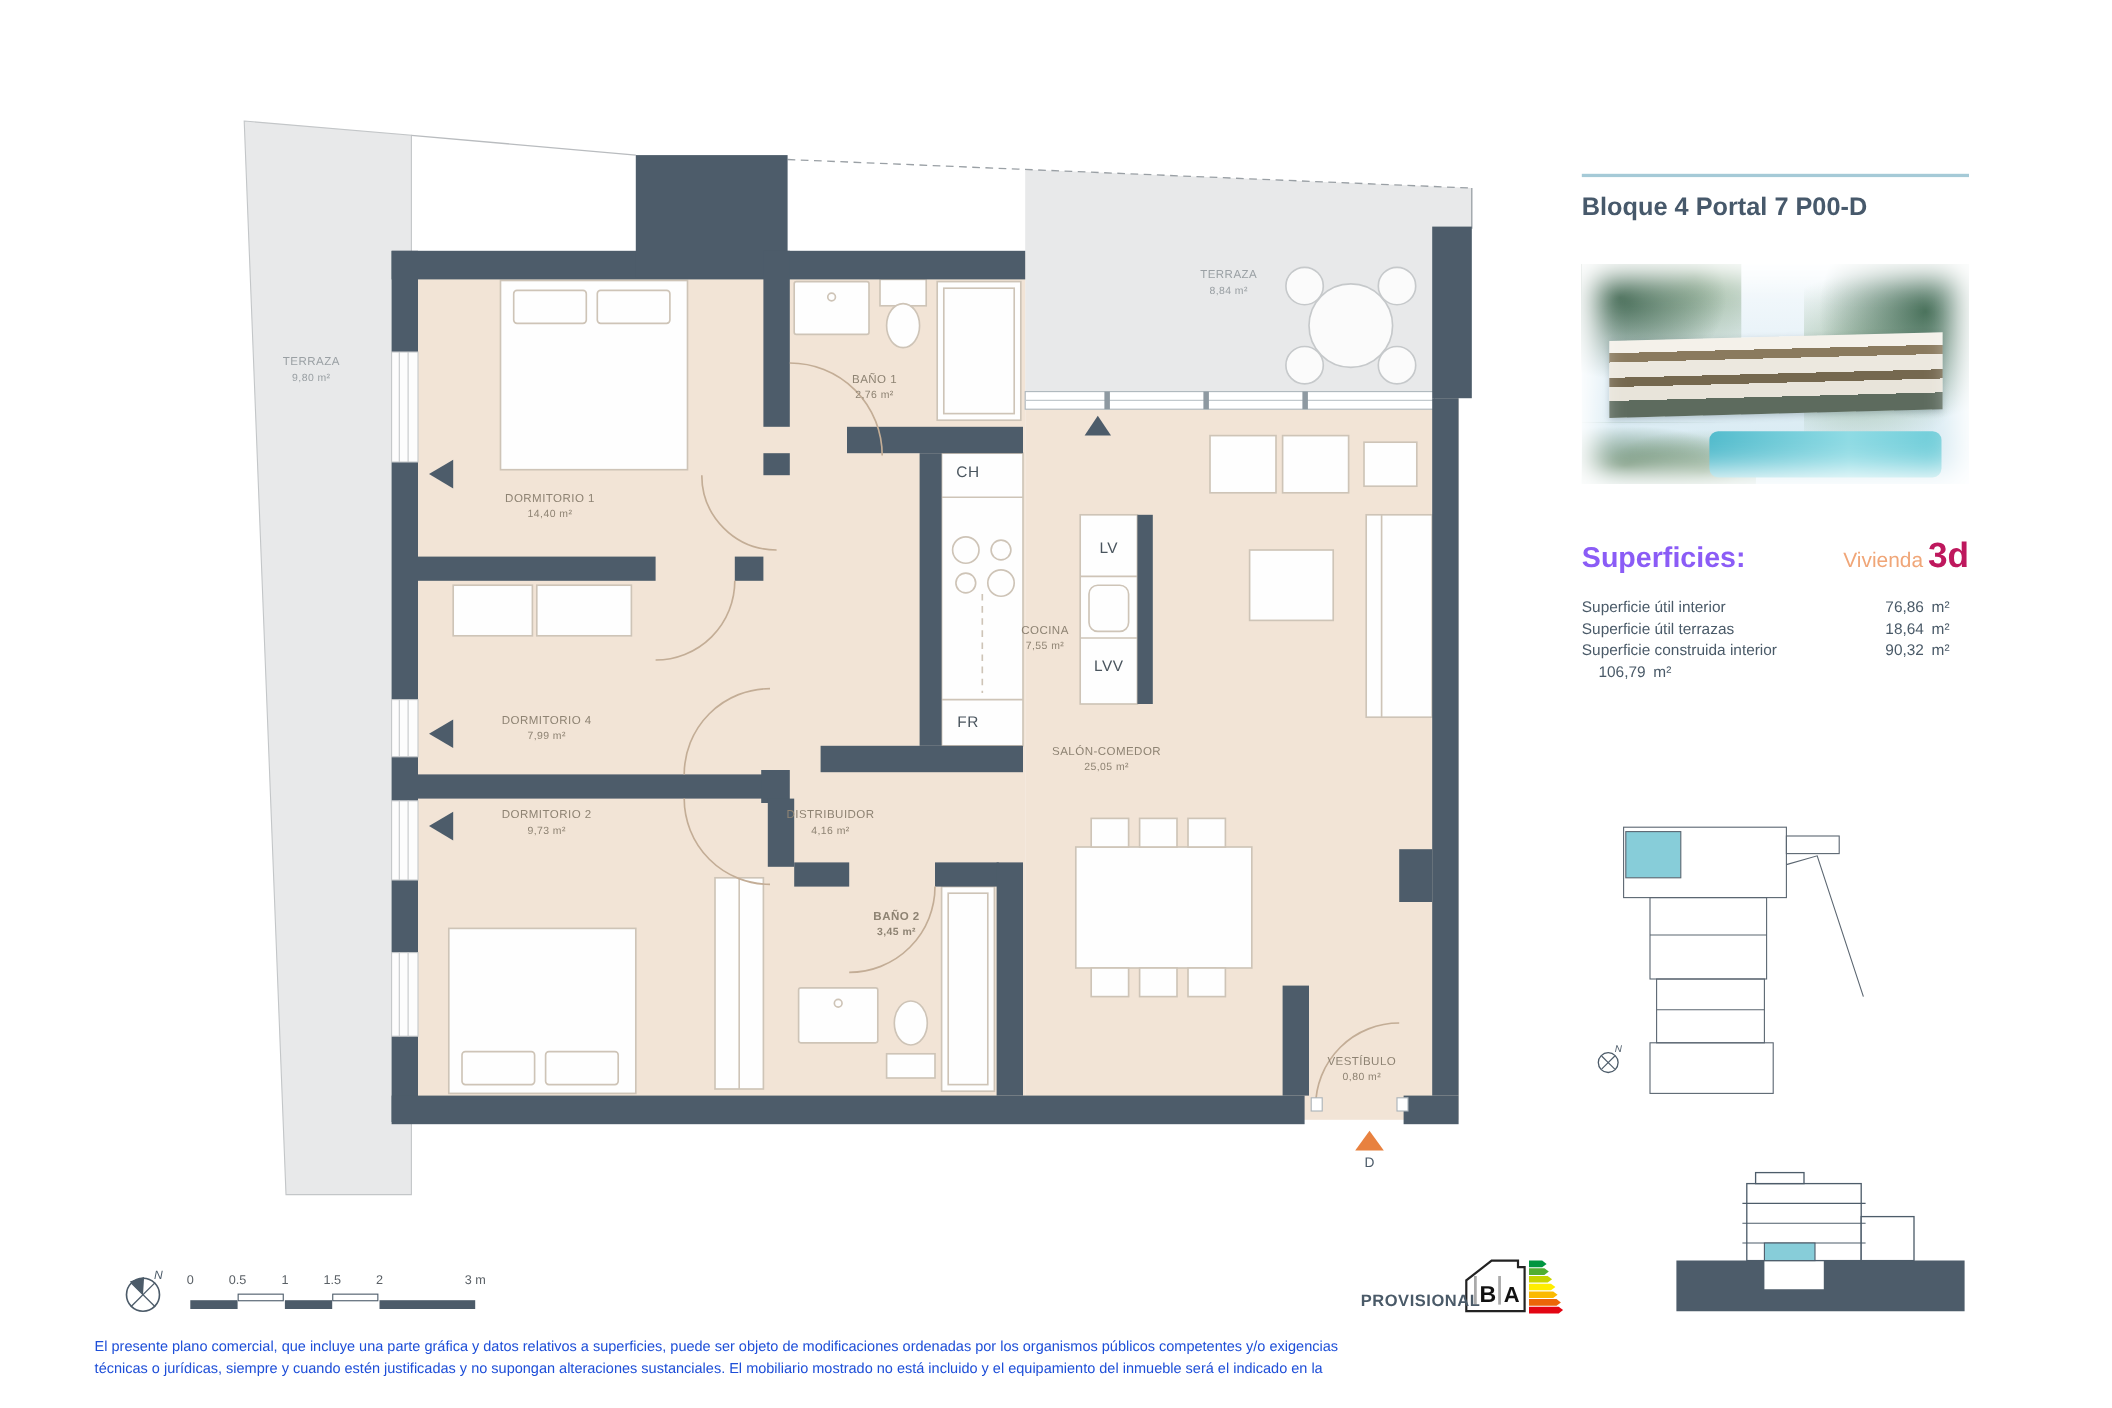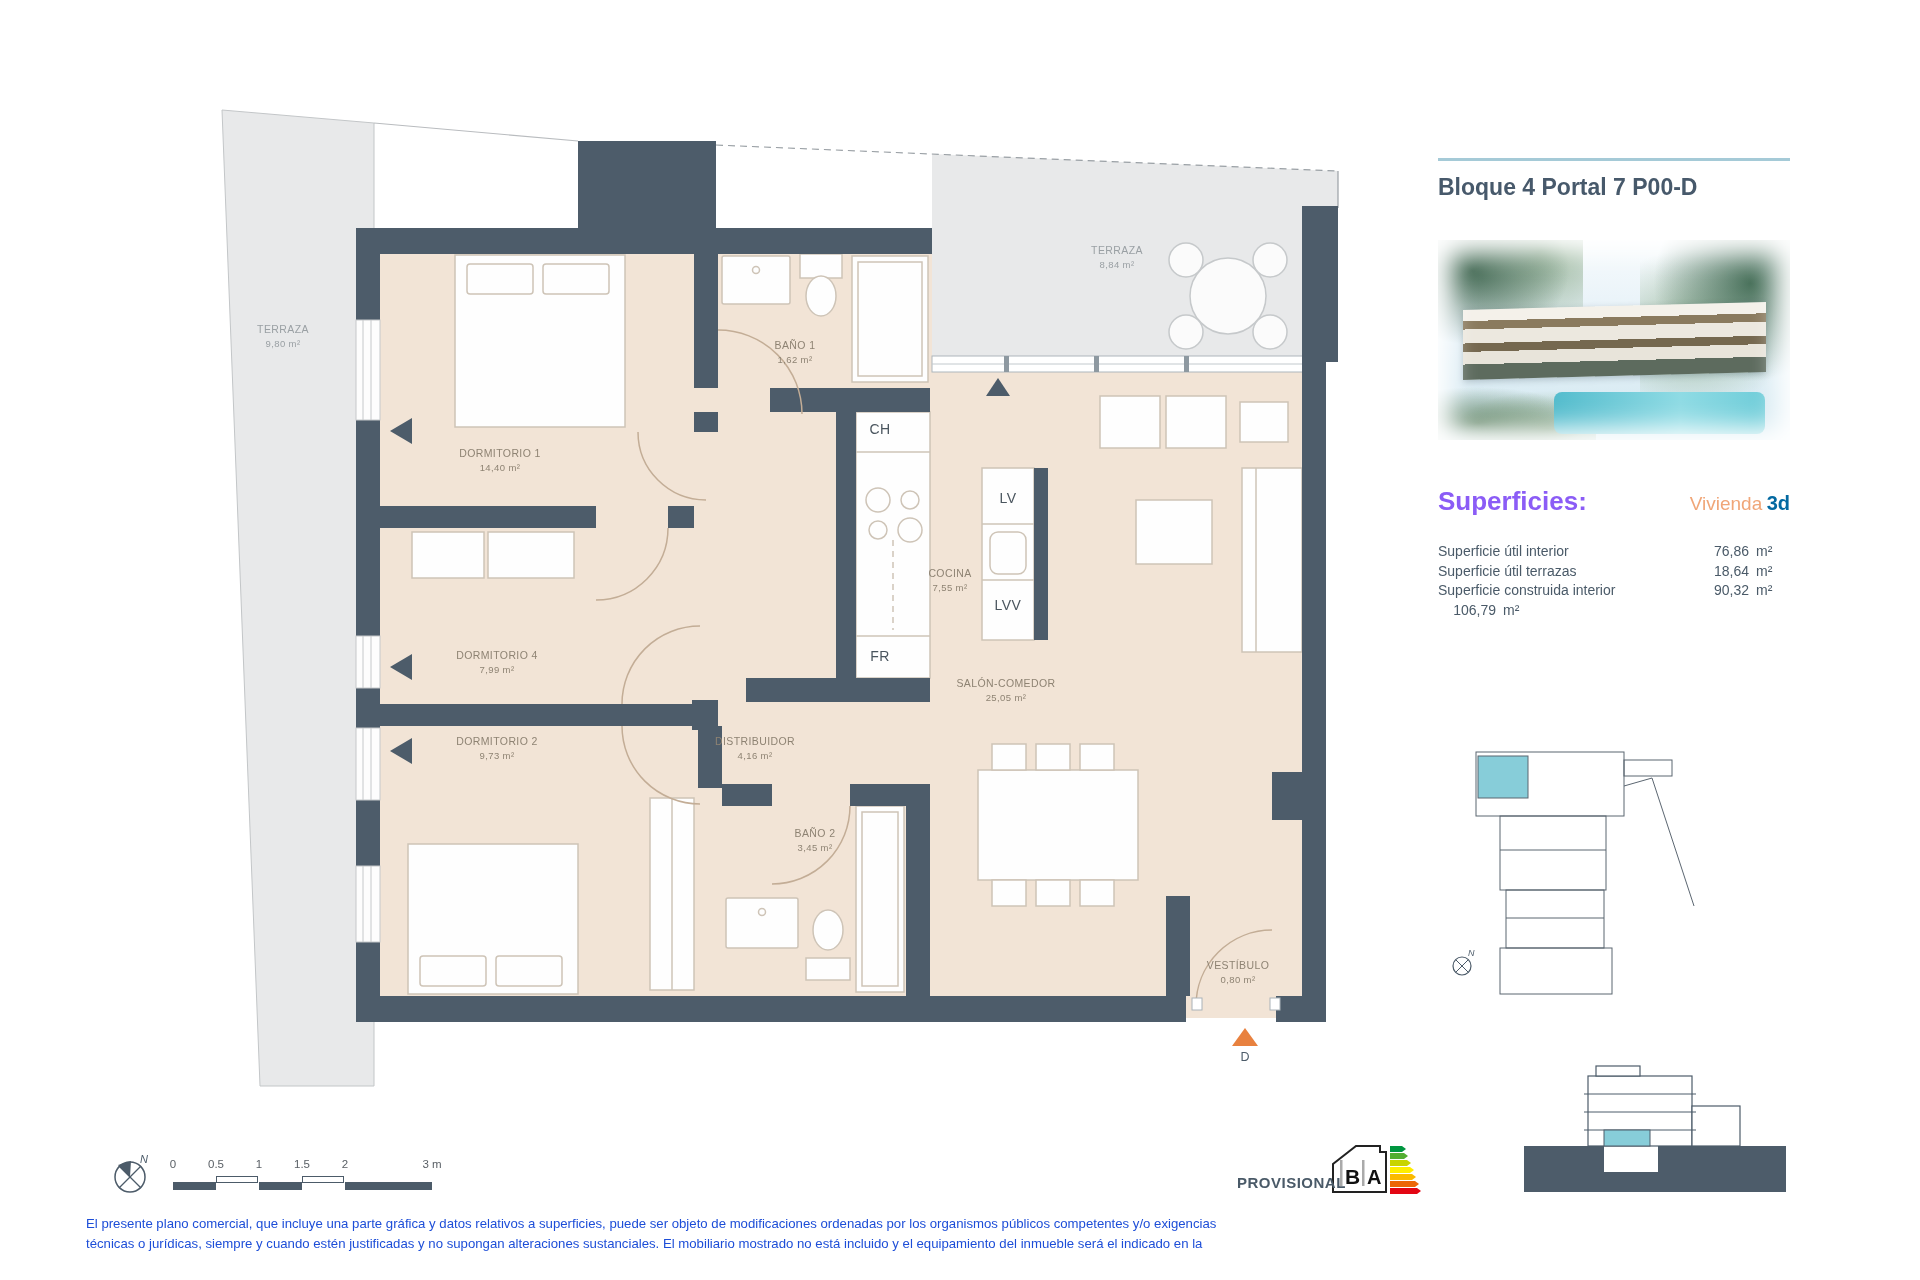--- a/index.html
+++ b/index.html
@@ -36,21 +36,21 @@
   .render .pool{position:absolute;left:33%;bottom:3%;width:60%;height:21%;border-radius:8px;
      background:linear-gradient(90deg,#54bccd,#8fdbe4 60%,#6fcdd9);}
   .render .green{position:absolute;left:0;bottom:0;width:45%;height:28%;
      background:radial-gradient(ellipse at 25% 70%,rgba(72,112,74,.8),rgba(72,112,74,0) 65%),
                 radial-gradient(ellipse at 70% 80%,rgba(104,140,88,.6),rgba(104,140,88,0) 60%);}
   .render .wash{position:absolute;inset:0;box-shadow:inset 0 0 26px 12px #ffffff;}
   .sup-head{position:absolute;left:1438px;top:486px;width:352px;display:flex;
             justify-content:space-between;align-items:baseline;}
   .sup-head .h{font-size:26px;font-weight:bold;color:#8b5cf6;}
   .sup-head .viv{font-size:19px;color:#f0a678;text-align:center;}
-  .sup-head .code{font-size:20px;font-weight:bold;color:#0369a1;}
+  .sup-head .code{font-size:32px;font-weight:bold;color:#be185d;}
   .sup-rows{position:absolute;left:1438px;top:542px;width:352px;}
   .sup-rows .row{display:flex;font-size:14px;color:#4a5a68;line-height:19.5px;}
   .sup-rows .lab{flex:1;}
   .sup-rows .val{width:58px;text-align:right;}
   .sup-rows .unit{width:34px;padding-left:7px;}
   .provisional{position:absolute;left:1237px;top:1174px;font-size:15px;font-weight:bold;
                letter-spacing:.5px;color:#4a5a68;}
   .disclaimer{position:absolute;left:86px;top:1214px;width:1210px;font-size:13.2px;
               color:#1d4ed8;line-height:1.55;}
 </style>
@@ -274,21 +274,21 @@
   <div class="rlabel gray" style="left:283px;top:322px;">
     <span>TERRAZA</span>
     <span class="area">9,80 m²</span>
   </div>
   <div class="rlabel" style="left:500px;top:446px;">
     <span>DORMITORIO 1</span>
     <span class="area">14,40 m²</span>
   </div>
   <div class="rlabel" style="left:795px;top:316px;margin-top:22px;">
     <span>BAÑO 1</span>
-    <span class="area">1,62 m²</span>
+    <span class="area">2,76 m²</span>
   </div>
   <div class="rlabel gray" style="left:1117px;top:243px;">
     <span>TERRAZA</span>
     <span class="area">8,84 m²</span>
   </div>
   <div class="rlabel" style="left:950px;top:566px;">
     <span>COCINA</span>
     <span class="area">7,55 m²</span>
   </div>
   <div class="rlabel" style="left:497px;top:648px;">
@@ -300,21 +300,21 @@
     <span class="area">25,05 m²</span>
   </div>
   <div class="rlabel" style="left:497px;top:734px;">
     <span>DORMITORIO 2</span>
     <span class="area">9,73 m²</span>
   </div>
   <div class="rlabel" style="left:755px;top:734px;">
     <span>DISTRIBUIDOR</span>
     <span class="area">4,16 m²</span>
   </div>
-  <div class="rlabel" style="left:815px;top:826px;">
+  <div class="rlabel" style="left:815px;top:826px;font-weight:bold;">
     <span>BAÑO 2</span>
     <span class="area">3,45 m²</span>
   </div>
   <div class="rlabel" style="left:1238px;top:958px;">
     <span>VESTÍBULO</span>
     <span class="area">0,80 m²</span>
   </div>
 
   <div class="alabel" style="left:880px;top:421px;">CH</div>
   <div class="alabel" style="left:1008px;top:490px;">LV</div>

